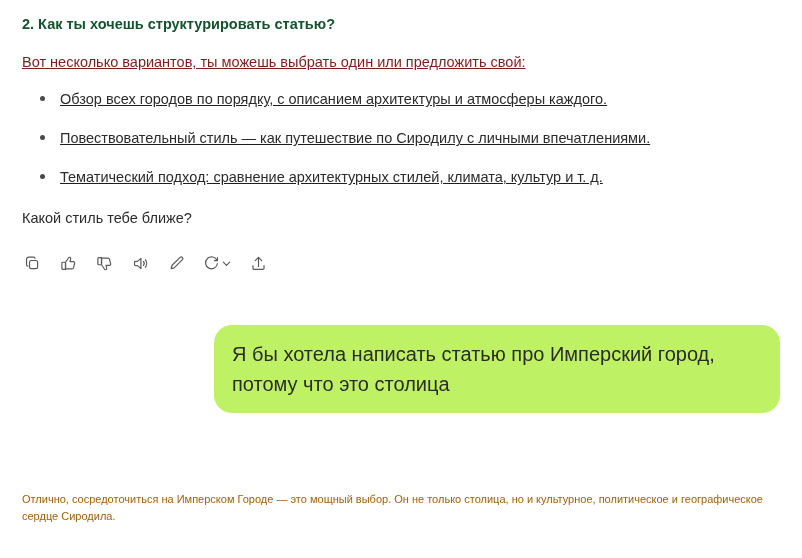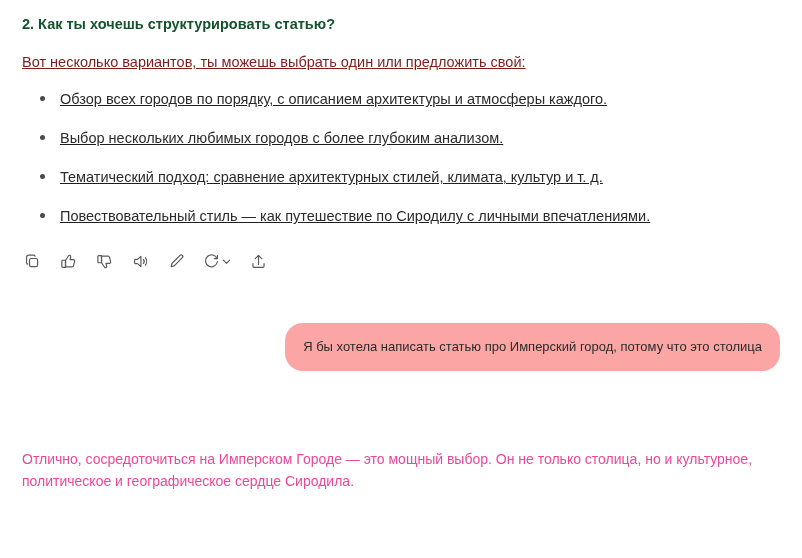--- a/index.html
+++ b/index.html
@@ -87,60 +87,58 @@
   }
   .action-bar svg {
     display: block;
   }
   .user-row {
     display: flex;
     justify-content: flex-end;
     margin-top: 52px;
   }
   .user-bubble {
-    background: #fca5a5;
+    background: #bef264;
     border-radius: 18px;
     padding: 14px 18px;
     max-width: 530px;
-    font-size: 13px;
+    font-size: 20px;
     color: #2b2b2b;
     line-height: 1.5;
   }
   .assistant-followup {
-    font-size: 14px;
-    color: #ec4899;
+    font-size: 11px;
+    color: #a16207;
     line-height: 1.55;
     margin-top: 78px;
   }
 </style>
 </head>
 <body>
 
 <div class="page">
 
   <div>
     <div class="assistant-heading">2. Как ты хочешь структурировать статью?</div>
 
     <div class="assistant-intro">Вот несколько вариантов, ты можешь выбрать один или предложить свой:</div>
 
     <ul class="options">
       <li>
         <span>Обзор всех городов по порядку, с описанием архитектуры и атмосферы каждого.</span>
       </li>
       <li>
-        <span>Выбор нескольких любимых городов с более глубоким анализом.</span>
+        <span>Повествовательный стиль — как путешествие по Сиродилу с личными впечатлениями.</span>
       </li>
       <li>
         <span>Тематический подход: сравнение архитектурных стилей, климата, культур и т. д.</span>
       </li>
-      <li>
-        <span>Повествовательный стиль — как путешествие по Сиродилу с личными впечатлениями.</span>
-      </li>
     </ul>
 
+    <div class="assistant-question">Какой стиль тебе ближе?</div>
 
     <div class="action-bar">
 
       <span class="act">
         <svg width="17" height="17" viewBox="0 0 20 20" fill="none" stroke="currentColor" stroke-width="1.4">
           <rect x="6.5" y="6.5" width="9.5" height="9.5" rx="2"></rect>
           <path d="M13 4.5V4a1.5 1.5 0 0 0-1.5-1.5h-6A2.5 2.5 0 0 0 3 5v6.5A1.5 1.5 0 0 0 4.5 13H5"></path>
         </svg>
       </span>
 

